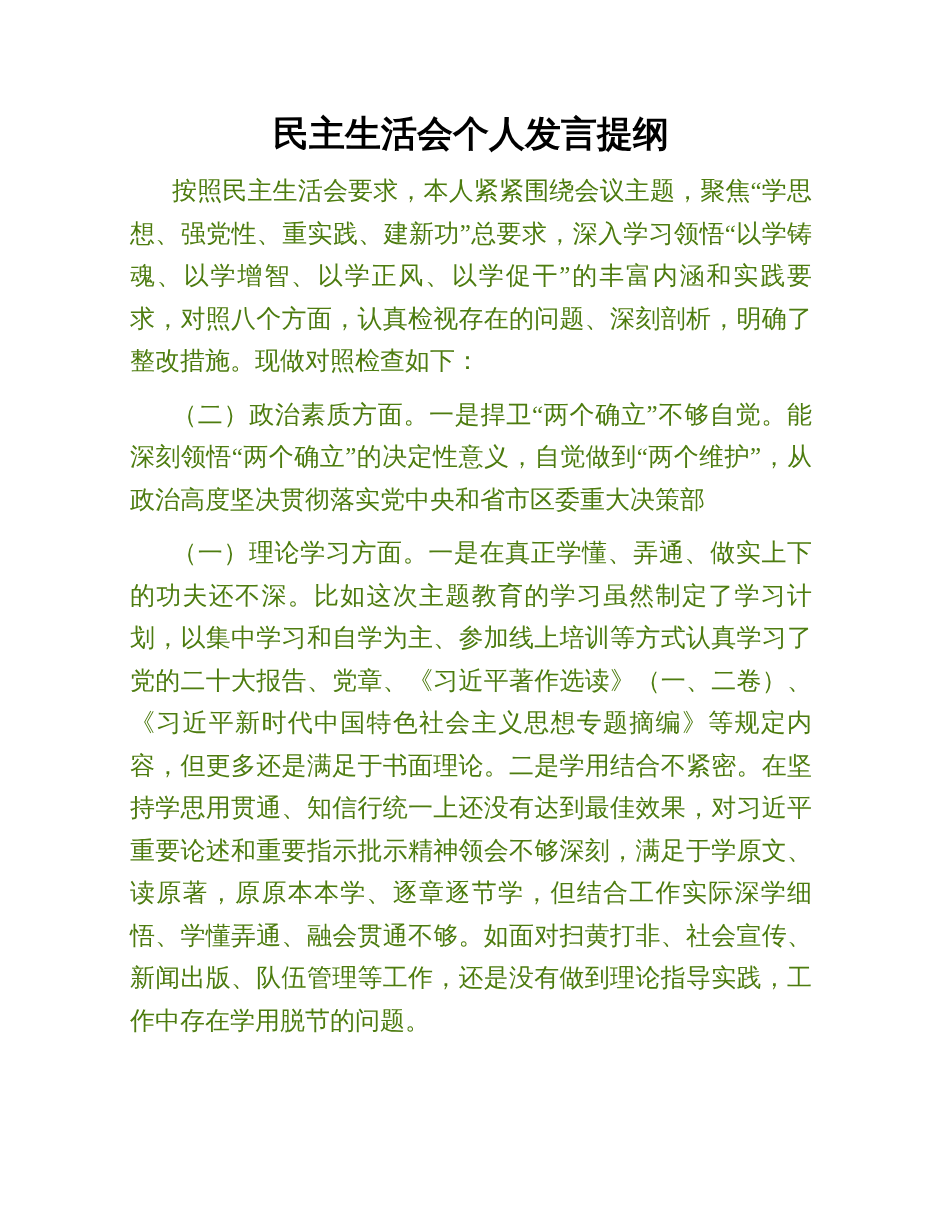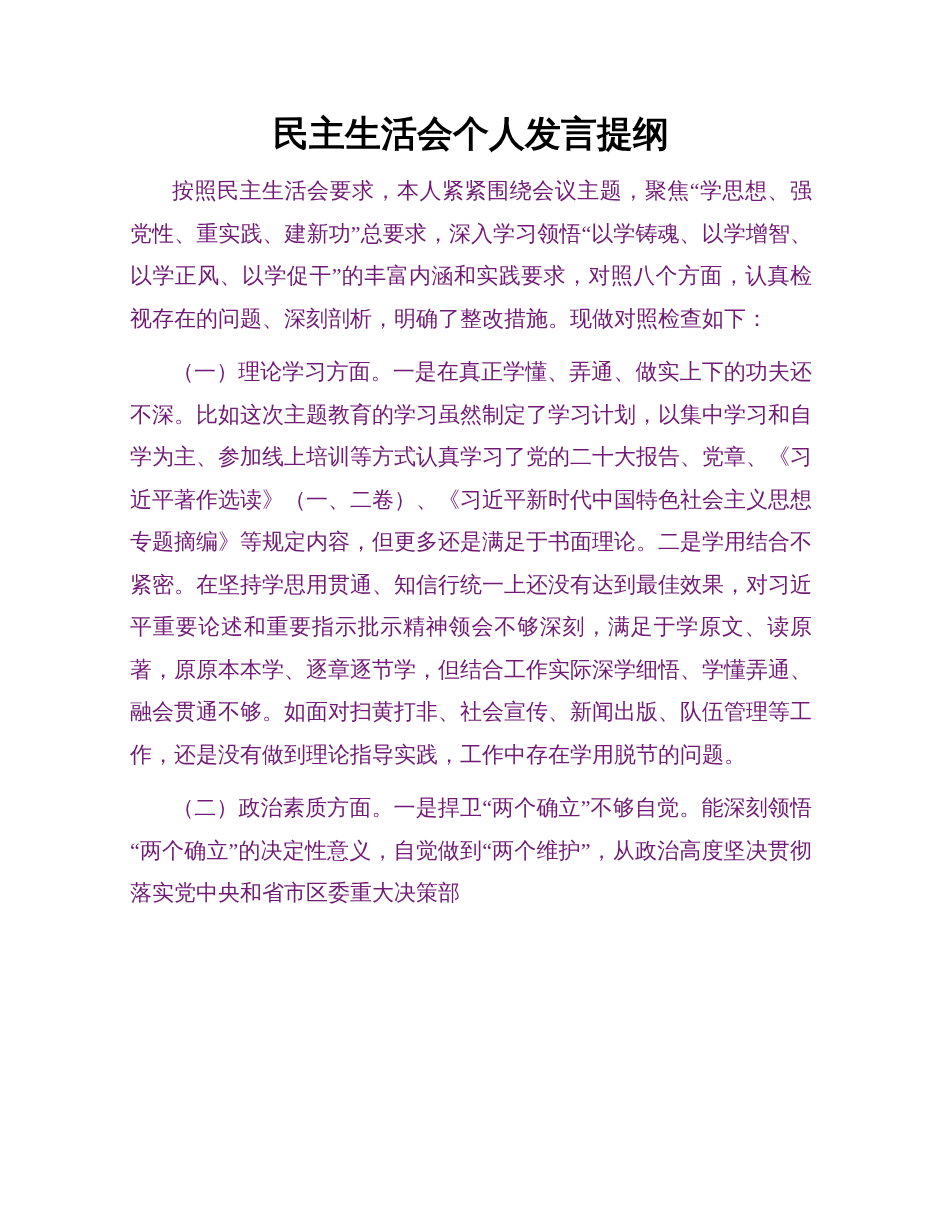--- a/index.html
+++ b/index.html
@@ -24,35 +24,35 @@
     line-height: 52px;
     text-align: center;
     color: #000000;
     letter-spacing: 0px;
     white-space: nowrap;
   }
   .doc-body p {
     margin: 0 0 11px 0;
     font-family: "Liberation Serif", serif;
     font-weight: normal;
-    font-size: 22px;
+    font-size: 25px;
     line-height: 42.5px;
-    color: #701a75;
+    color: #4d7c0f;
     text-align: justify;
     text-align-last: left;
     text-indent: 42px;
   }
 </style>
 </head>
 <body>
 
 <div class="page">
   <h1 class="doc-title">民主生活会个人发言提纲</h1>
 
   <div class="doc-body">
     <p>按照民主生活会要求，本人紧紧围绕会议主题，聚焦“学思想、强党性、重实践、建新功”总要求，深入学习领悟“以学铸魂、以学增智、以学正风、以学促干”的丰富内涵和实践要求，对照八个方面，认真检视存在的问题、深刻剖析，明确了整改措施。现做对照检查如下：</p>
 
 
+    <p>（二）政治素质方面。一是捍卫“两个确立”不够自觉。能深刻领悟“两个确立”的决定性意义，自觉做到“两个维护”，从政治高度坚决贯彻落实党中央和省市区委重大决策部</p>
+
     <p>（一）理论学习方面。一是在真正学懂、弄通、做实上下的功夫还不深。比如这次主题教育的学习虽然制定了学习计划，以集中学习和自学为主、参加线上培训等方式认真学习了党的二十大报告、党章、《习近平著作选读》（一、二卷）、《习近平新时代中国特色社会主义思想专题摘编》等规定内容，但更多还是满足于书面理论。二是学用结合不紧密。在坚持学思用贯通、知信行统一上还没有达到最佳效果，对习近平重要论述和重要指示批示精神领会不够深刻，满足于学原文、读原著，原原本本学、逐章逐节学，但结合工作实际深学细悟、学懂弄通、融会贯通不够。如面对扫黄打非、社会宣传、新闻出版、队伍管理等工作，还是没有做到理论指导实践，工作中存在学用脱节的问题。</p>
-
-    <p>（二）政治素质方面。一是捍卫“两个确立”不够自觉。能深刻领悟“两个确立”的决定性意义，自觉做到“两个维护”，从政治高度坚决贯彻落实党中央和省市区委重大决策部</p>
   </div>
 </div>
 
 </body></html>

